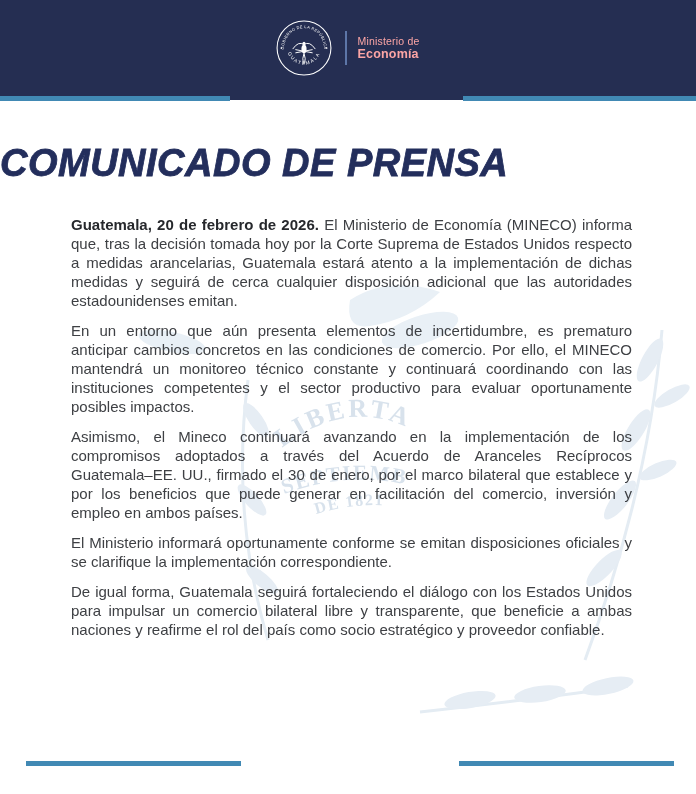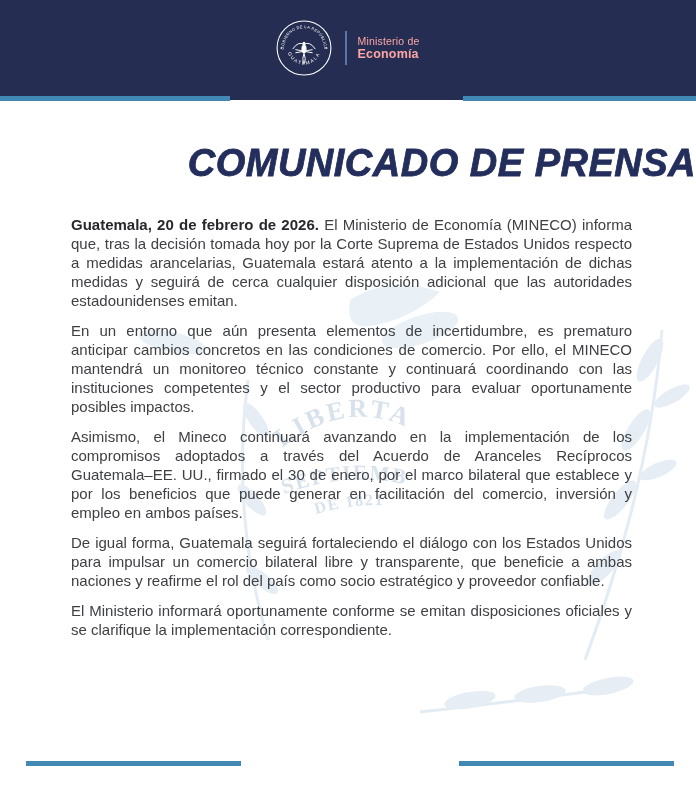--- a/index.html
+++ b/index.html
@@ -21,21 +21,21 @@
   .brand-line1{font-size:10.5px;font-weight:400;letter-spacing:.2px;}
   .brand-line2{font-size:12.5px;font-weight:700;letter-spacing:.2px;}
   
   .strip{position:absolute;top:96px;left:0;width:696px;height:6px;z-index:2;}
   .strip-left{position:absolute;left:0;top:0;width:230px;height:5px;background:#4189b4;}
   .strip-mid{position:absolute;left:230px;top:0;width:233px;height:3.5px;background:#252e52;}
   .strip-right{position:absolute;left:463px;top:0;width:233px;height:5px;background:#4189b4;}
   
   .title{
     position:absolute;top:140px;left:0;width:696px;margin:0;z-index:2;
-    text-align:right;font-size:38px;line-height:46px;font-weight:700;font-style:italic;
+    text-align:left;font-size:38px;line-height:46px;font-weight:700;font-style:italic;
     color:#232e5c;letter-spacing:.5px;-webkit-text-stroke:.8px #232e5c;
   }
   
   .content{
     position:absolute;top:215px;left:63px;width:569px;z-index:1;
     font-size:15px;line-height:19px;color:#3e4044;text-align:justify;
   }
   .content p{margin:0 0 11px 8px;}
   .dateline{font-weight:700;color:#26282c;}
   
@@ -130,20 +130,20 @@
     <div class="strip-mid"></div>
     <div class="strip-right"></div>
   </div>
 
   <h1 class="title">COMUNICADO DE PRENSA</h1>
 
   <main class="content">
     <p><span class="dateline">Guatemala, 20 de febrero de 2026.</span><span> El Ministerio de Economía (MINECO) informa que, tras la decisión tomada hoy por la Corte Suprema de Estados Unidos respecto a medidas arancelarias, Guatemala estará atento a la implementación de dichas medidas y seguirá de cerca cualquier disposición adicional que las autoridades estadounidenses emitan.</span></p>
     <p>En un entorno que aún presenta elementos de incertidumbre, es prematuro anticipar cambios concretos en las condiciones de comercio. Por ello, el MINECO mantendrá un monitoreo técnico constante y continuará coordinando con las instituciones competentes y el sector productivo para evaluar oportunamente posibles impactos.</p>
     <p>Asimismo, el Mineco continuará avanzando en la implementación de los compromisos adoptados a través del Acuerdo de Aranceles Recíprocos Guatemala–EE. UU., firmado el 30 de enero, por el marco bilateral que establece y por los beneficios que puede generar en facilitación del comercio, inversión y empleo en ambos países.</p>
+    <p>El Ministerio informará oportunamente conforme se emitan disposiciones oficiales y se clarifique la implementación correspondiente.</p>
     <p>De igual forma, Guatemala seguirá fortaleciendo el diálogo con los Estados Unidos para impulsar un comercio bilateral libre y transparente, que beneficie a ambas naciones y reafirme el rol del país como socio estratégico y proveedor confiable.</p>
-    <p>El Ministerio informará oportunamente conforme se emitan disposiciones oficiales y se clarifique la implementación correspondiente.</p>
   </main>
 
   <div class="footer-line footer-line-left"></div>
   <div class="footer-line footer-line-right"></div>
 
 </div>
 
 </body></html>

